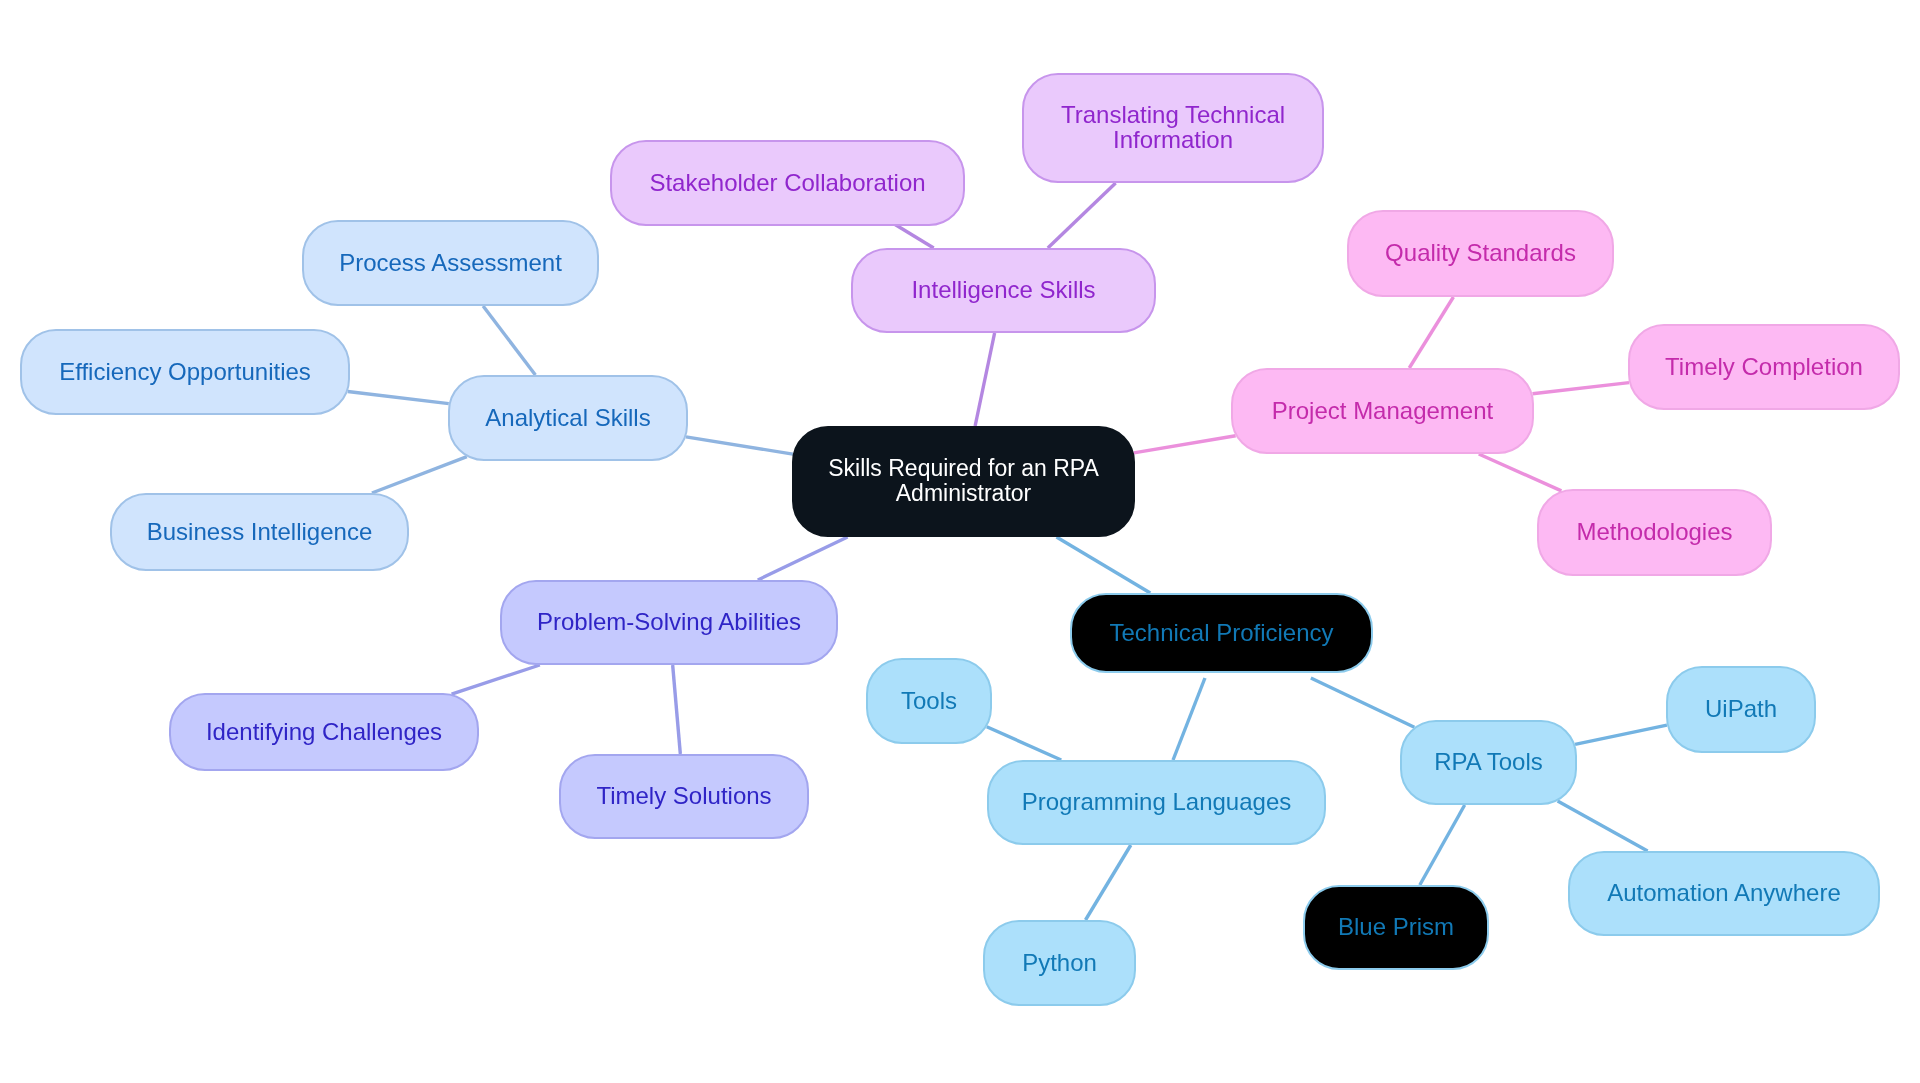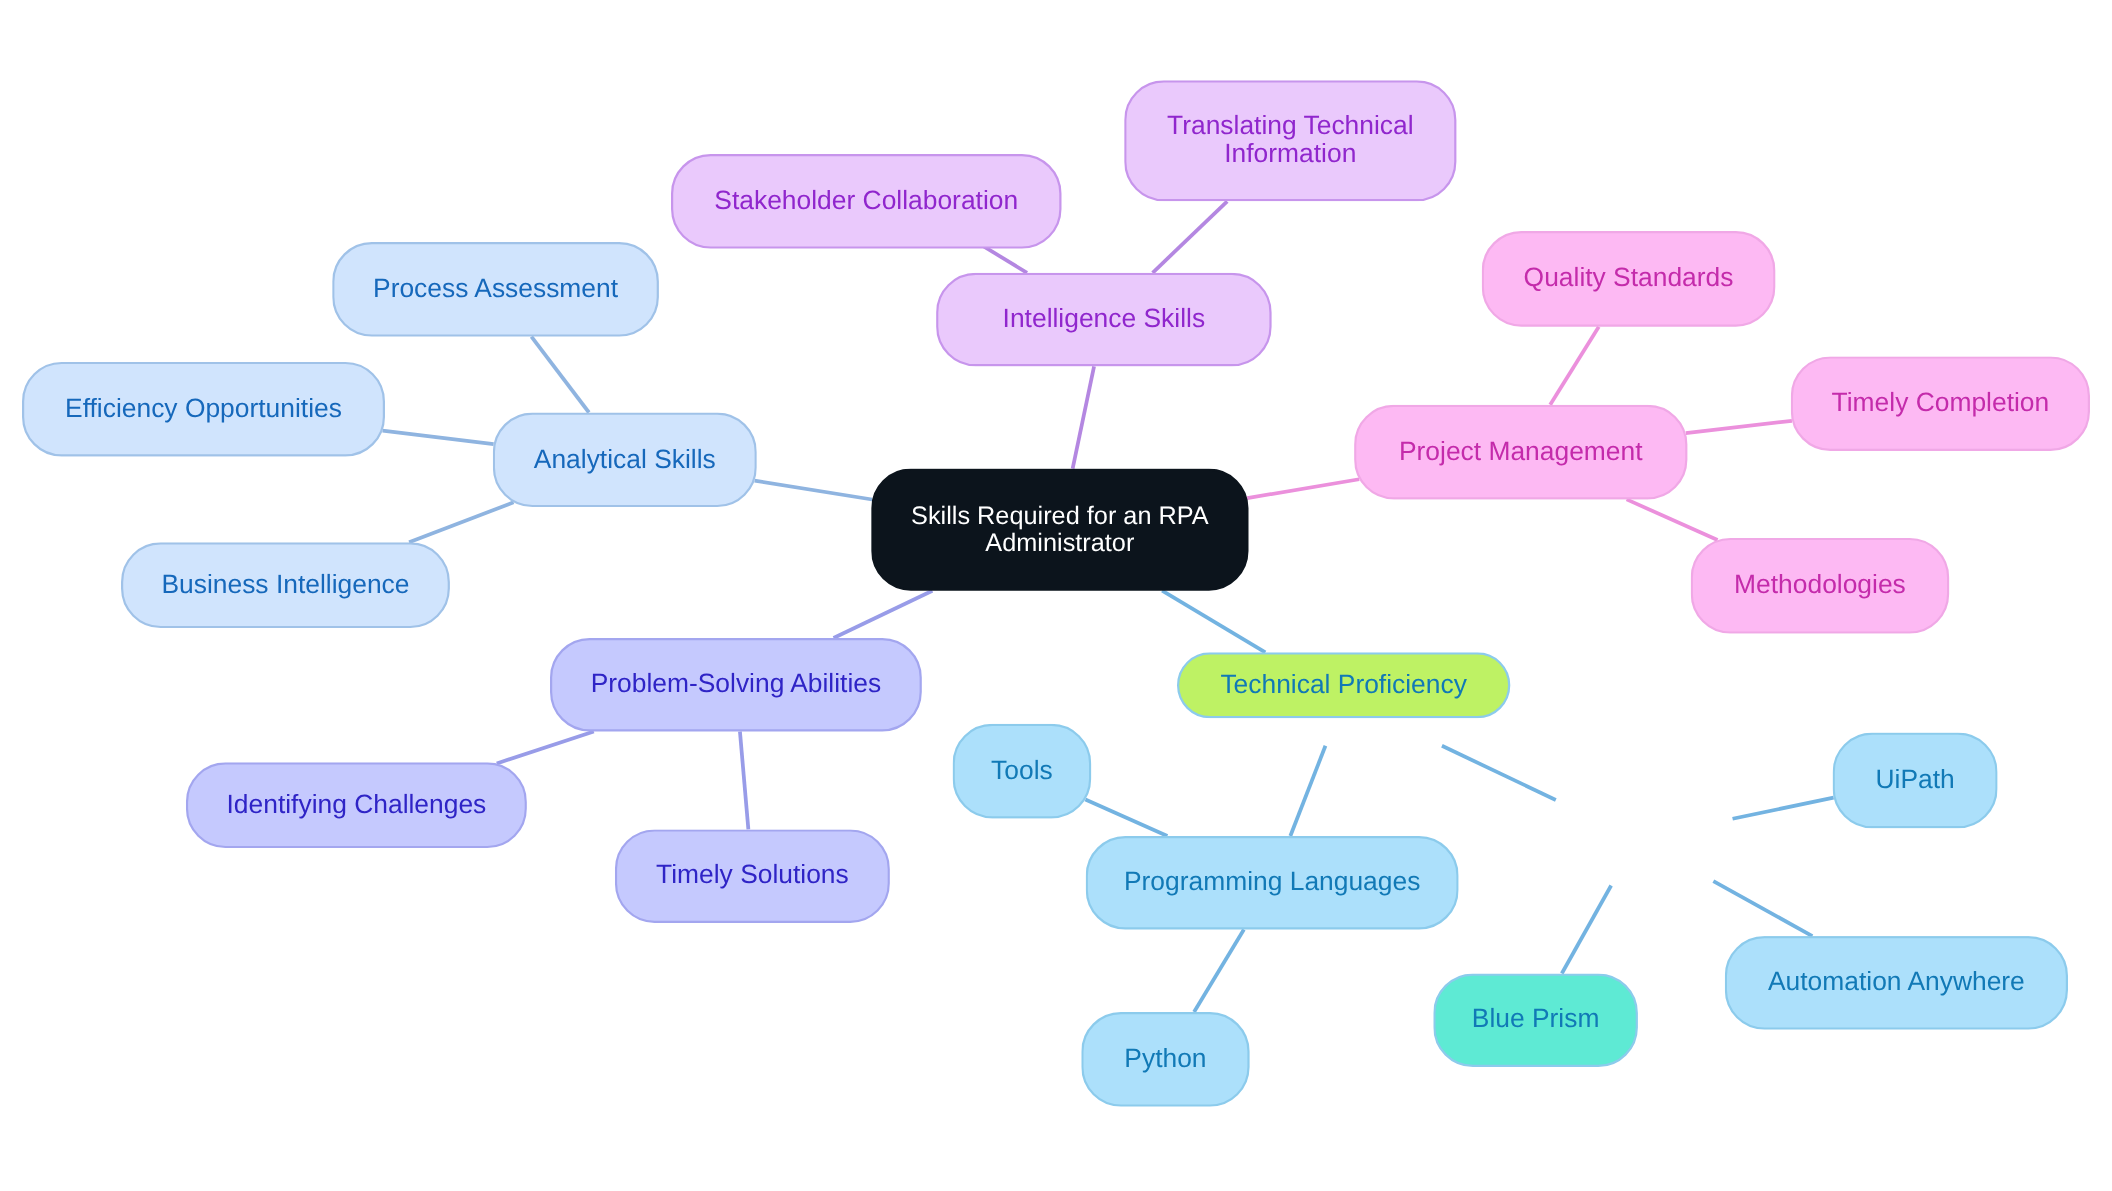--- a/index.html
+++ b/index.html
@@ -84,35 +84,38 @@
     </div>
     <div class="node" style="left: 500px; top: 580px; width: 338px; height: 85px; background: rgb(197, 201, 254); border-color: rgb(163, 166, 239); border-radius: 36px; color: rgb(47, 36, 198); font-size: 24px;">
       <span class="lbl">Problem-Solving Abilities</span>
     </div>
     <div class="node" style="left: 169px; top: 693px; width: 310px; height: 78px; background: rgb(197, 201, 254); border-color: rgb(163, 166, 239); border-radius: 36px; color: rgb(47, 36, 198); font-size: 24px;">
       <span class="lbl">Identifying Challenges</span>
     </div>
     <div class="node" style="left: 559px; top: 754px; width: 250px; height: 85px; background: rgb(197, 201, 254); border-color: rgb(163, 166, 239); border-radius: 36px; color: rgb(47, 36, 198); font-size: 24px;">
       <span class="lbl">Timely Solutions</span>
     </div>
-    <div class="node" style="left: 1070px; top: 593px; width: 303px; height: 60px; background: #bef264; border-color: rgb(140, 203, 236); border-radius: 36px; color: rgb(17, 121, 182); font-size: 24px;">
+    <div class="node" style="left: 1070px; top: 593px; width: 303px; height: 80px; background: #000000; border-color: rgb(140, 203, 236); border-radius: 36px; color: rgb(17, 121, 182); font-size: 24px;">
       <span class="lbl">Technical Proficiency</span>
     </div>
     <div class="node" style="left: 987px; top: 760px; width: 339px; height: 85px; background: rgb(172, 224, 251); border-color: rgb(140, 203, 236); border-radius: 36px; color: rgb(17, 121, 182); font-size: 24px;">
       <span class="lbl">Programming Languages</span>
     </div>
     <div class="node" style="left: 866px; top: 658px; width: 126px; height: 86px; background: rgb(172, 224, 251); border-color: rgb(140, 203, 236); border-radius: 36px; color: rgb(17, 121, 182); font-size: 24px;">
       <span class="lbl">Tools</span>
     </div>
     <div class="node" style="left: 983px; top: 920px; width: 153px; height: 86px; background: rgb(172, 224, 251); border-color: rgb(140, 203, 236); border-radius: 36px; color: rgb(17, 121, 182); font-size: 24px;">
       <span class="lbl">Python</span>
     </div>
+    <div class="node" style="left: 1400px; top: 720px; width: 177px; height: 85px; background: rgb(172, 224, 251); border-color: rgb(140, 203, 236); border-radius: 36px; color: rgb(17, 121, 182); font-size: 24px;">
+      <span class="lbl">RPA Tools</span>
+    </div>
     <div class="node" style="left: 1666px; top: 666px; width: 150px; height: 87px; background: rgb(172, 224, 251); border-color: rgb(140, 203, 236); border-radius: 36px; color: rgb(17, 121, 182); font-size: 24px;">
       <span class="lbl">UiPath</span>
     </div>
-    <div class="node" style="left: 1303px; top: 885px; width: 186px; height: 85px; background: #5eead4; border-color: rgb(140, 203, 236); border-radius: 36px; color: rgb(17, 121, 182); font-size: 24px;">
+    <div class="node" style="left: 1303px; top: 885px; width: 186px; height: 85px; background: #000000; border-color: rgb(140, 203, 236); border-radius: 36px; color: rgb(17, 121, 182); font-size: 24px;">
       <span class="lbl">Blue Prism</span>
     </div>
     <div class="node" style="left: 1568px; top: 851px; width: 312px; height: 85px; background: rgb(172, 224, 251); border-color: rgb(140, 203, 236); border-radius: 36px; color: rgb(17, 121, 182); font-size: 24px;">
       <span class="lbl">Automation Anywhere</span>
     </div>
 
 </div>
 
 </body></html>

